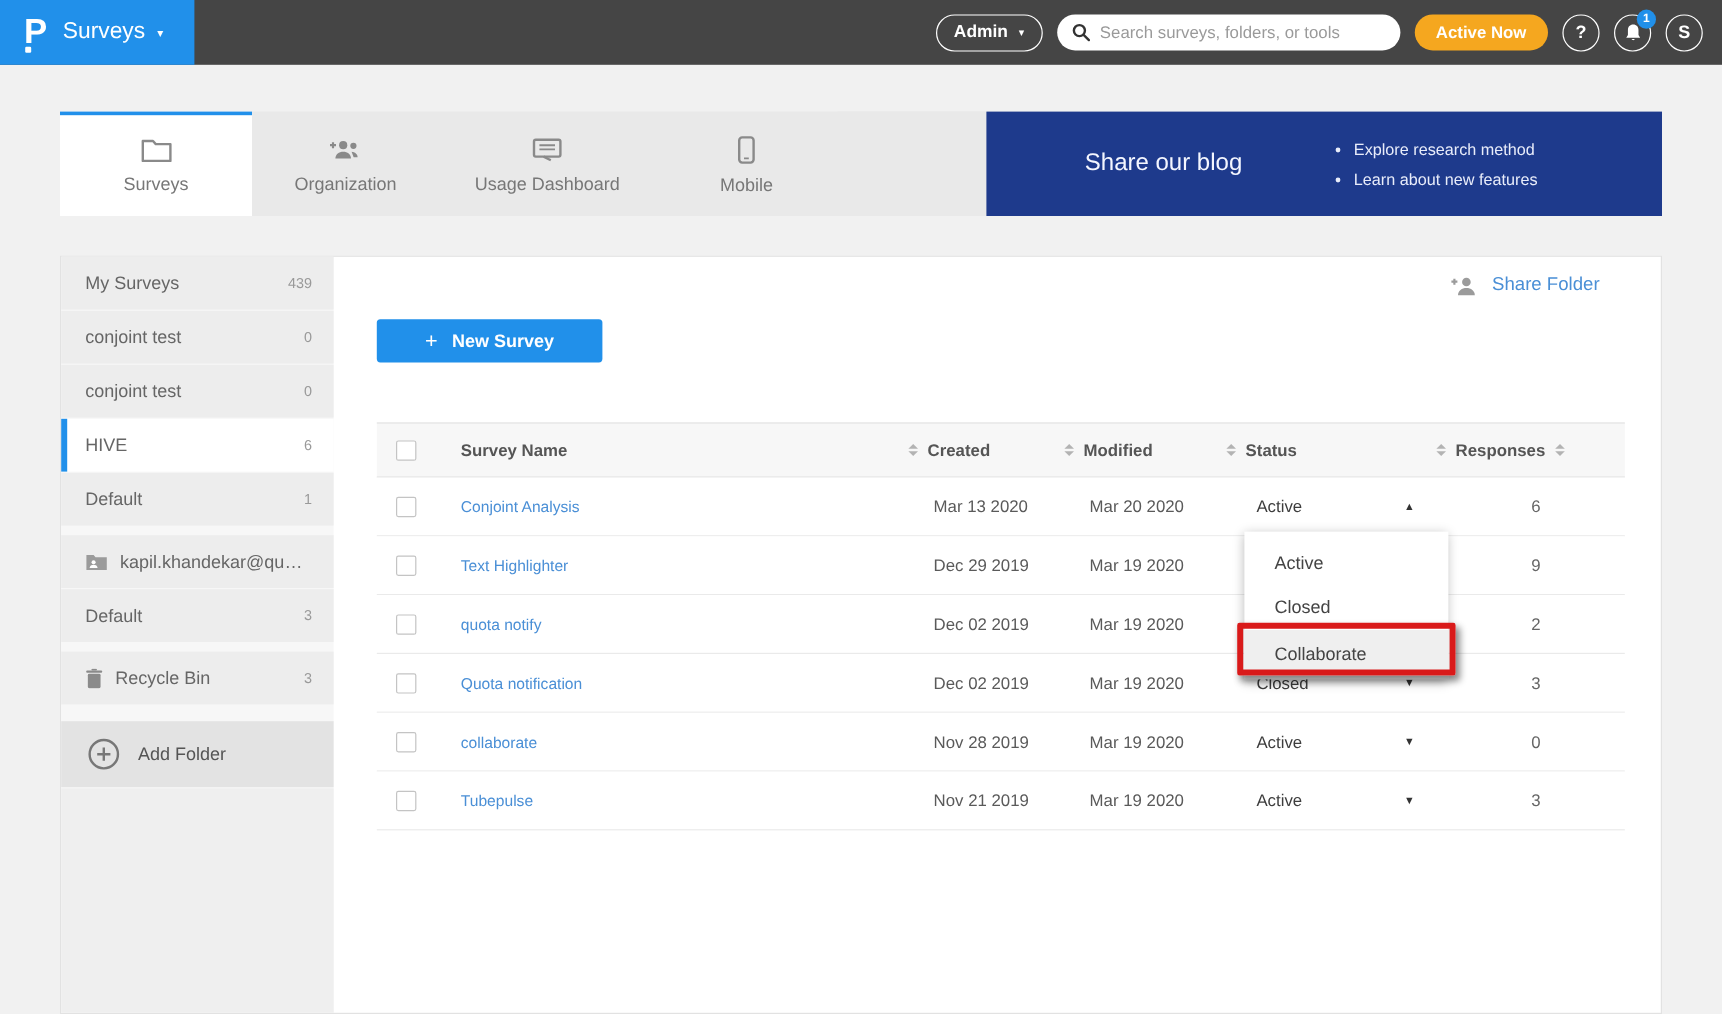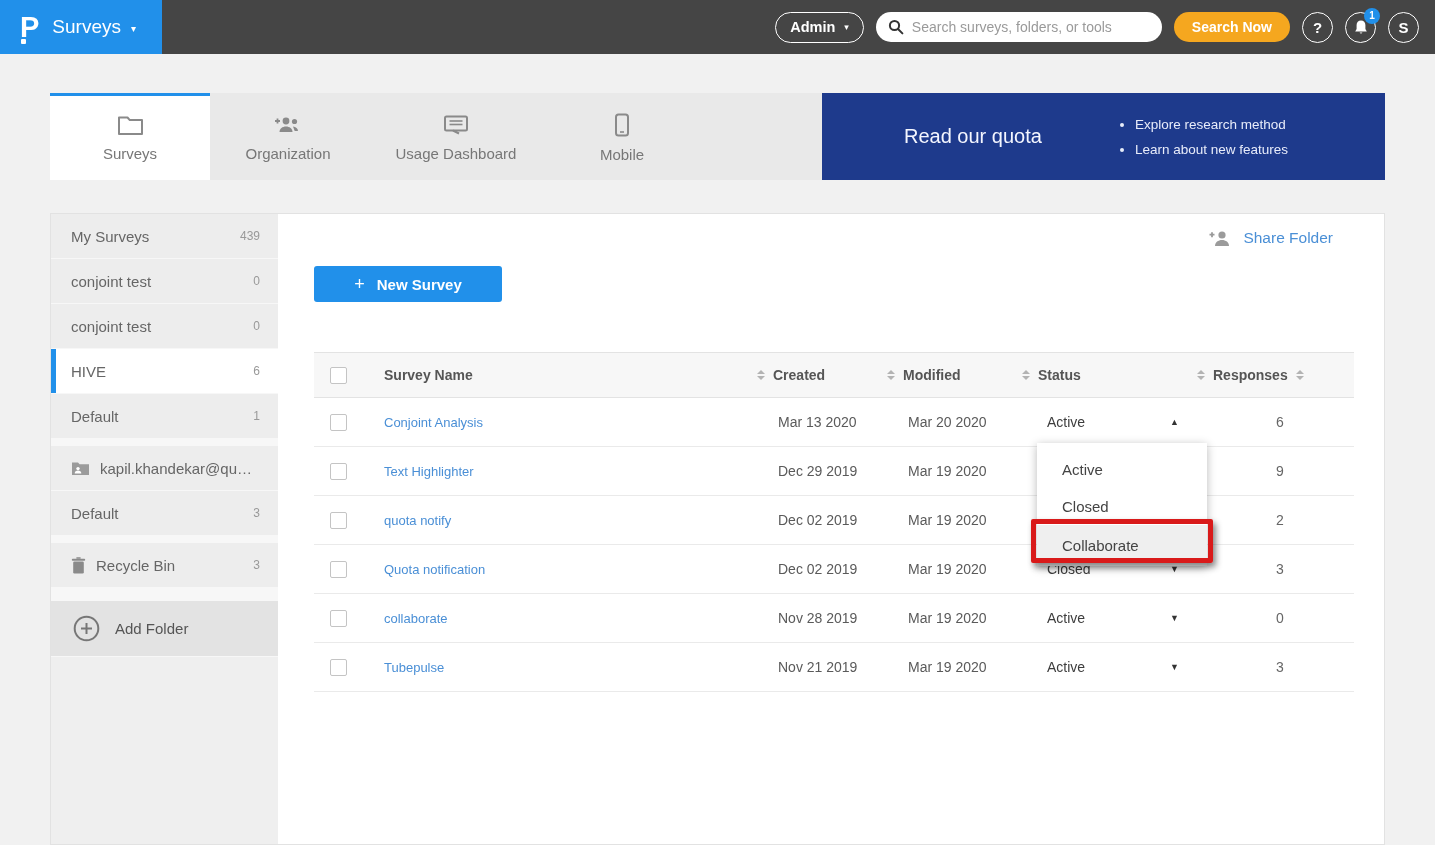--- a/index.html
+++ b/index.html
@@ -98,21 +98,21 @@
     </div>
     <div class="searchbox">
       <span class="search-icon">
         <svg width="16" height="16" viewBox="0 0 16 16">
             <circle cx="6.5" cy="6.5" r="4.6" fill="none" stroke="#333" stroke-width="2"></circle>
             <line x1="10" y1="10" x2="14.4" y2="14.4" stroke="#333" stroke-width="2" stroke-linecap="round"></line>
           </svg>
       </span>
       <input type="text" placeholder="Search surveys, folders, or tools" style="">
     </div>
-    <button class="upgrade-btn">Search Now</button>
+    <button class="upgrade-btn">Active Now</button>
     <div class="nav-circle">
       <span>?</span>
     </div>
     <div class="nav-circle">
       <span style="display:flex">
         <svg width="16" height="17" viewBox="0 0 16 17">
             <path d="M8 1.5c-2.7 0-4.4 1.9-4.4 4.4v4.2L2.2 12.4h11.6l-1.4-2.3V5.9C12.4 3.4 10.7 1.5 8 1.5z" fill="#fff"></path>
             <path d="M6.6 13.6a1.5 1.5 0 0 0 2.8 0z" fill="#fff"></path>
           </svg>
       </span>
@@ -162,21 +162,21 @@
         <svg width="16" height="24" viewBox="0 0 16 24">
             <rect x="2" y="1.5" width="12" height="21" rx="2.5" fill="none" stroke="#8a8a8a" stroke-width="2"></rect>
             <line x1="6" y1="19" x2="10" y2="19" stroke="#8a8a8a" stroke-width="1.6"></line>
           </svg>
       </span>
       <span>Mobile</span>
     </div>
     <div class="tabfill"></div>
   </div>
   <div class="banner">
-    <span class="banner-title">Read our quota</span>
+    <span class="banner-title">Share our blog</span>
     <ul>
       <li>Explore research method</li>
       <li>Learn about new features</li>
     </ul>
   </div>
 </div>
 
 <div class="card">
 
   <div class="sidebar">

